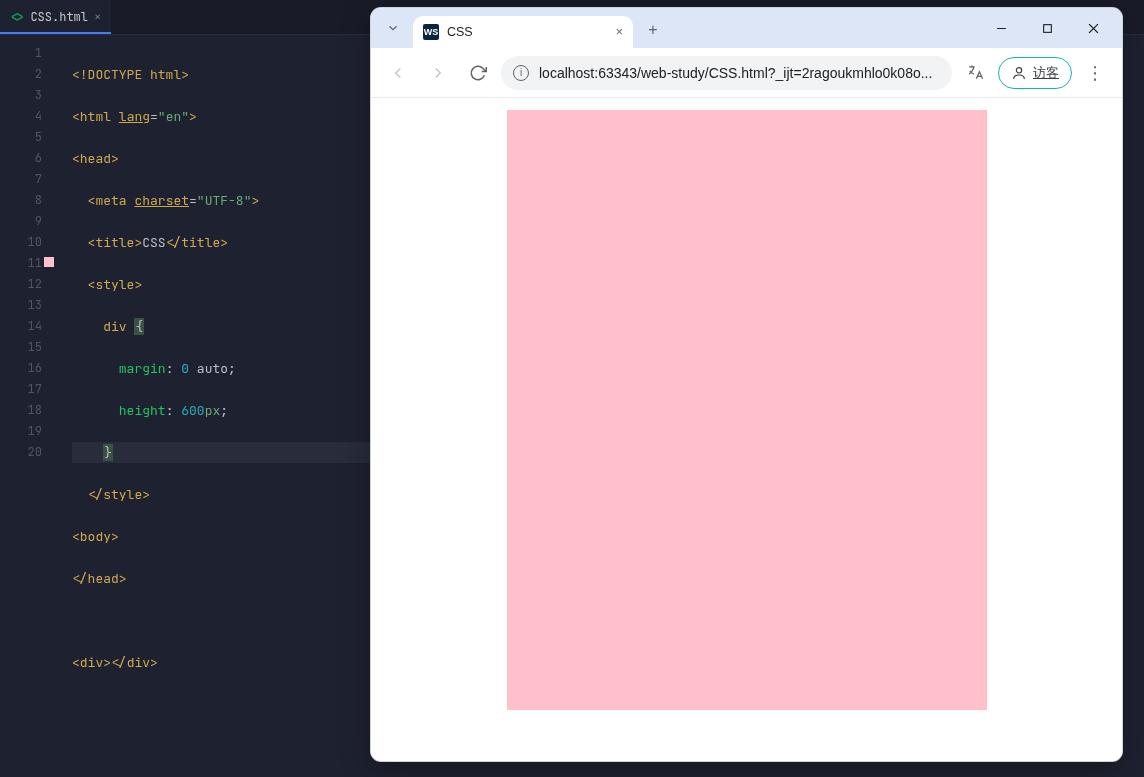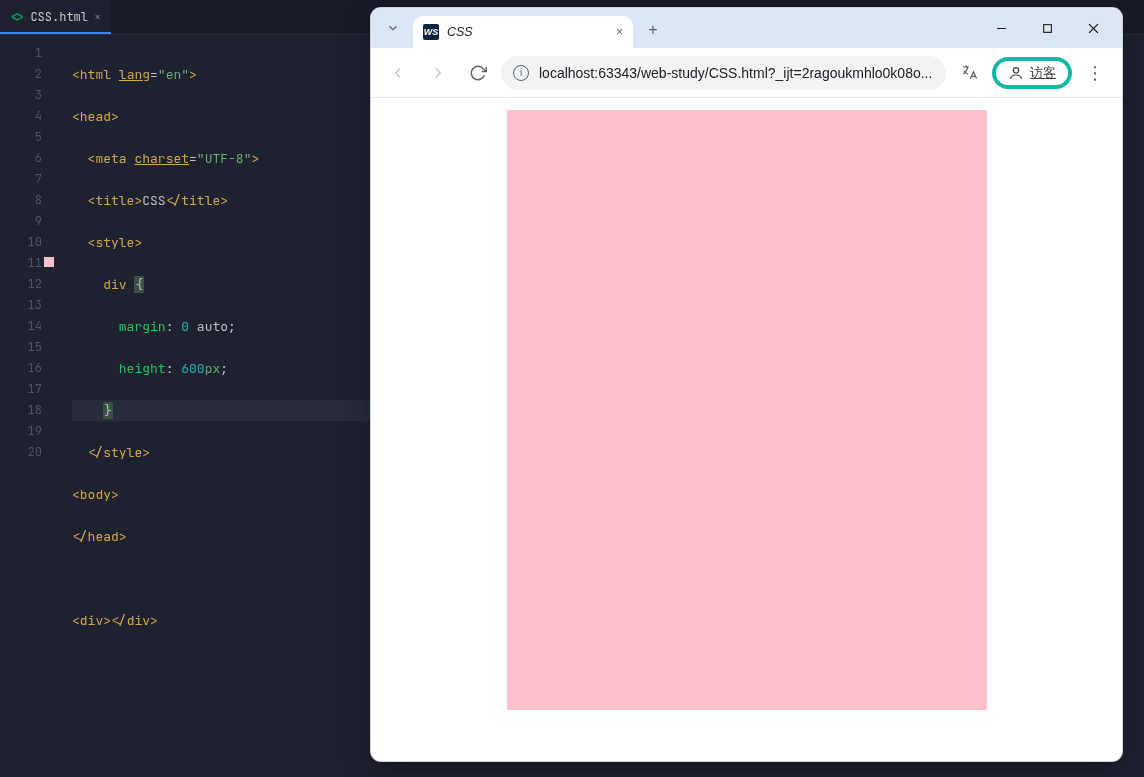--- a/index.html
+++ b/index.html
@@ -118,21 +118,20 @@
     height: 32px;
     background: #ffffff;
     border-radius: 10px 10px 0 0;
     display: flex;
     align-items: center;
     padding: 0 10px;
     gap: 8px;
     min-width: 220px;
     color: #202124;
     font-size: 12.5px;
-    font-style: italic;
   }
   .chrome-tab .favicon {
     width: 16px; height: 16px;
     background: #0a2540;
     color: #fff;
     font-size: 9px;
     font-weight: bold;
     display:flex;align-items:center;justify-content:center;
     border-radius:2px;
   }
@@ -190,21 +189,21 @@
     width: 16px; height:16px; border:1.5px solid #5f6368; border-radius:50%;
     display:flex;align-items:center;justify-content:center; color:#5f6368; font-size:10px;
   }
   .omnibox .url { flex:1; white-space:nowrap; overflow:hidden; text-overflow:ellipsis; }
   .translate-icon {
     width: 34px; height:34px; display:flex;align-items:center;justify-content:center;
     color:#5f6368; cursor:pointer;
   }
   .guest-chip {
     height: 32px;
-    border: 4px solid #14b8a6;
+    border: 1px solid #14b8a6;
     border-radius: 16px;
     padding: 0 12px;
     display:flex;align-items:center;gap:6px;
     color:#3c4043; font-size:13px; cursor:pointer;text-decoration:underline;
   }
   .guest-chip svg { width:16px; height:16px; }
   .kebab {
     width: 34px; height:34px; display:flex;align-items:center;justify-content:center;
     color:#5f6368; cursor:pointer; font-size:18px;
   }
@@ -250,20 +249,21 @@
       <div class="ln">14</div>
       <div class="ln">15</div>
       <div class="ln">16</div>
       <div class="ln">17</div>
       <div class="ln">18</div>
       <div class="ln">19</div>
       <div class="ln">20</div>
     </div>
 
     <div class="code">
+<div class="line"><span class="tok-doctype">&lt;!DOCTYPE</span> <span class="tok-tag">html</span><span class="tok-delim">&gt;</span></div>
 <div class="line"><span class="tok-delim">&lt;</span><span class="tok-tag">html</span> <span class="tok-attr">lang</span><span class="tok-plain">=</span><span class="tok-str">"en"</span><span class="tok-delim">&gt;</span></div>
 <div class="line"><span class="tok-delim">&lt;</span><span class="tok-tag">head</span><span class="tok-delim">&gt;</span></div>
 <div class="line">  <span class="tok-delim">&lt;</span><span class="tok-tag">meta</span> <span class="tok-attr">charset</span><span class="tok-plain">=</span><span class="tok-str">"UTF-8"</span><span class="tok-delim">&gt;</span></div>
 <div class="line">  <span class="tok-delim">&lt;</span><span class="tok-tag">title</span><span class="tok-delim">&gt;</span><span class="tok-plain">CSS</span><span class="tok-delim">&lt;/</span><span class="tok-tag">title</span><span class="tok-delim">&gt;</span></div>
 <div class="line">  <span class="tok-delim">&lt;</span><span class="tok-tag">style</span><span class="tok-delim">&gt;</span></div>
 <div class="line">    <span class="tok-tag">div</span> <span class="tok-brace">{</span></div>
 <div class="line">      <span class="tok-prop">margin</span><span class="tok-plain">: </span><span class="tok-num">0</span><span class="tok-plain"> auto;</span></div>
 <div class="line">      <span class="tok-prop">height</span><span class="tok-plain">: </span><span class="tok-num">600</span><span class="tok-unit">px</span><span class="tok-plain">;</span></div>
 <div class="line"><span class="hl-cursor">    <span class="tok-brace2">}</span></span></div>
 <div class="line">  <span class="tok-delim">&lt;/</span><span class="tok-tag">style</span><span class="tok-delim">&gt;</span></div>

